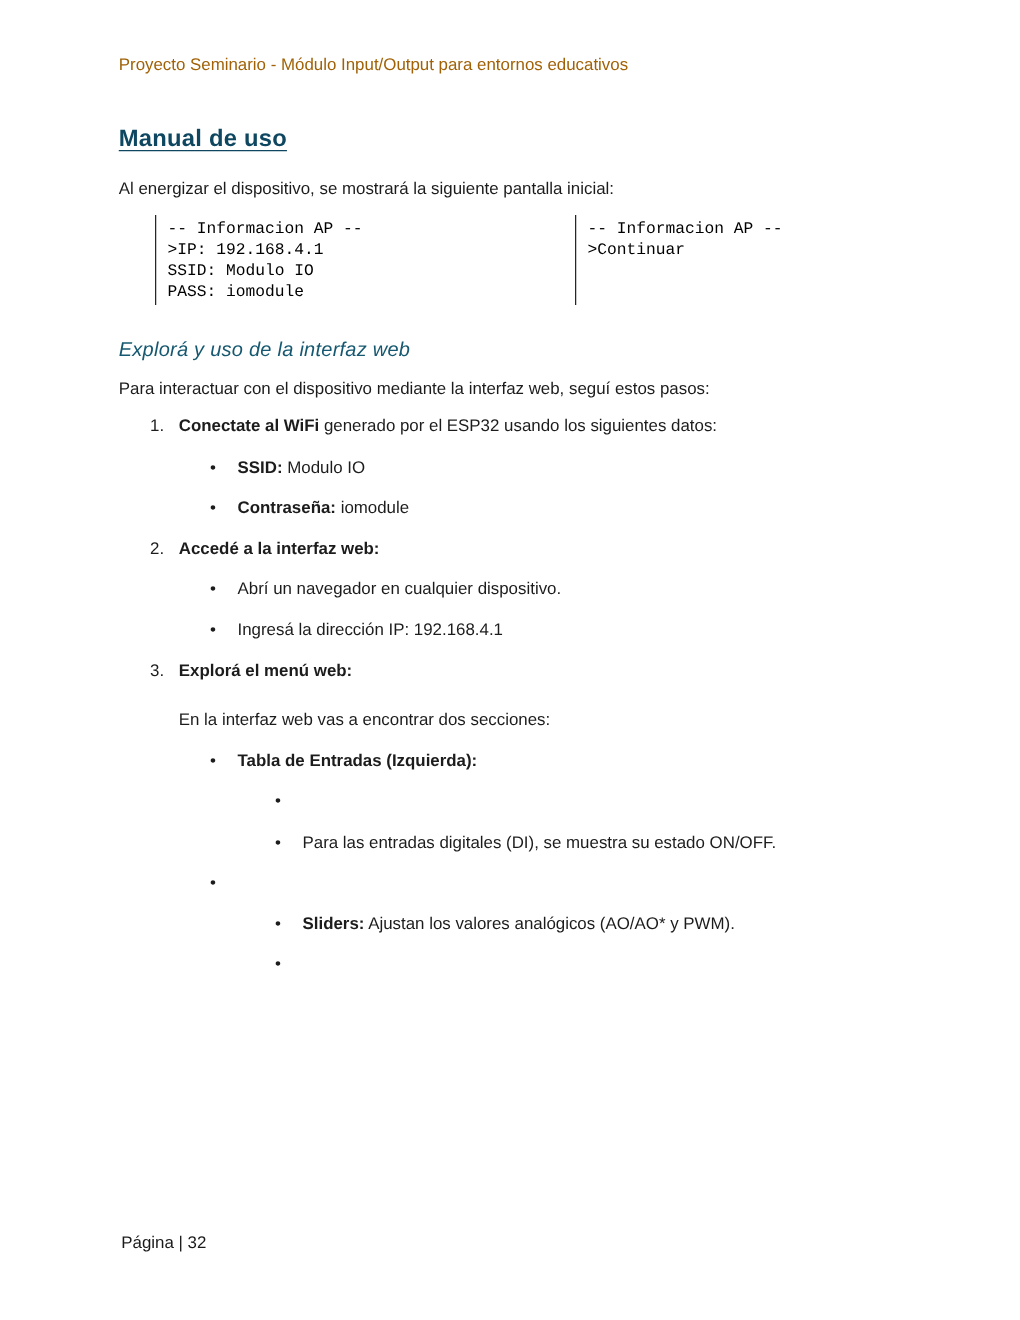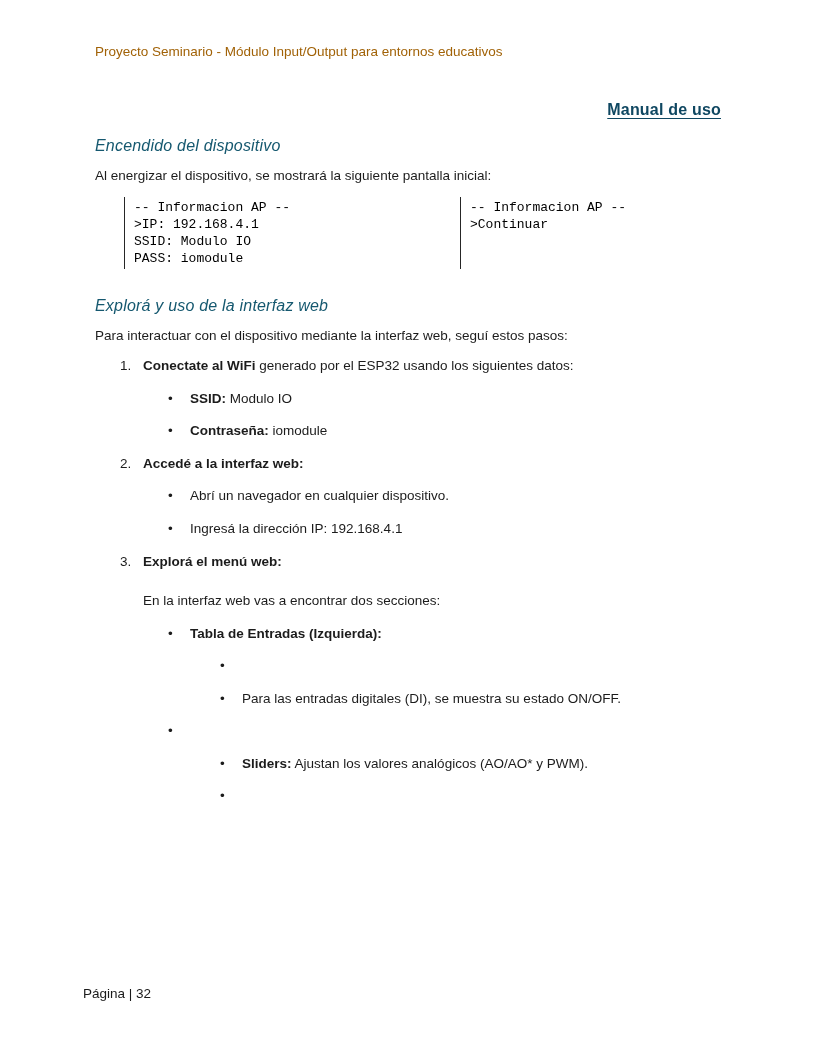--- a/index.html
+++ b/index.html
@@ -14,28 +14,27 @@
   .page {
     position:absolute; inset:0;
     padding:44px 95px 0 95px;
   }
   .doc-header {
     font-size:13.5px;
     color:#a16207;
     margin-bottom:42px;
   }
   .doc-title {
-    font-size:16px;
+    font-size:19px;
     font-weight:600;
     color:#0f4761;
     text-decoration:underline;
     text-underline-offset:3px;
     letter-spacing:.2px;
     margin-bottom:18px;
-    text-align:right;
   }
   .section-heading {
     font-size:16px;
     font-style:italic;
     font-weight:500;
     color:#15586f;
     margin:8px 0 11px 0;
     letter-spacing:.2px;
   }
   .body-text {
@@ -86,35 +85,34 @@
     width:22px;
     flex:0 0 22px;
   }
   .row .marker { font-size:13.5px; }
   .row .txt { flex:1 1 auto; }
   .row.lvl3 .txt { text-align:justify; }
   .bold { font-weight:700; }
   .step-line2 { margin-top:20px; }
   .doc-footer {
     position:absolute;
-    left:83px; top:986px;
+    left:97px; top:986px;
     font-size:13.5px;
     color:#1a1a1a;
   }
 </style>
 </head>
 <body>
 
 <div class="page">
 
   <div class="doc-header">Proyecto Seminario - Módulo Input/Output para entornos educativos</div>
 
   <div class="doc-title">Manual de uso</div>
 
-  <div class="section-heading">Encendido del dispositivo</div>
 
   <div class="body-text">Al energizar el dispositivo, se mostrará la siguiente pantalla inicial:</div>
 
   <div class="console">
     <div class="console-col left"><span>-- Informacion AP --</span>
 <span>&gt;IP: 192.168.4.1</span>
 <span>SSID: Modulo IO</span>
 <span>PASS: iomodule</span></div>
     <div class="console-col right"><span>-- Informacion AP --</span>
 <span>&gt;Continuar</span>

